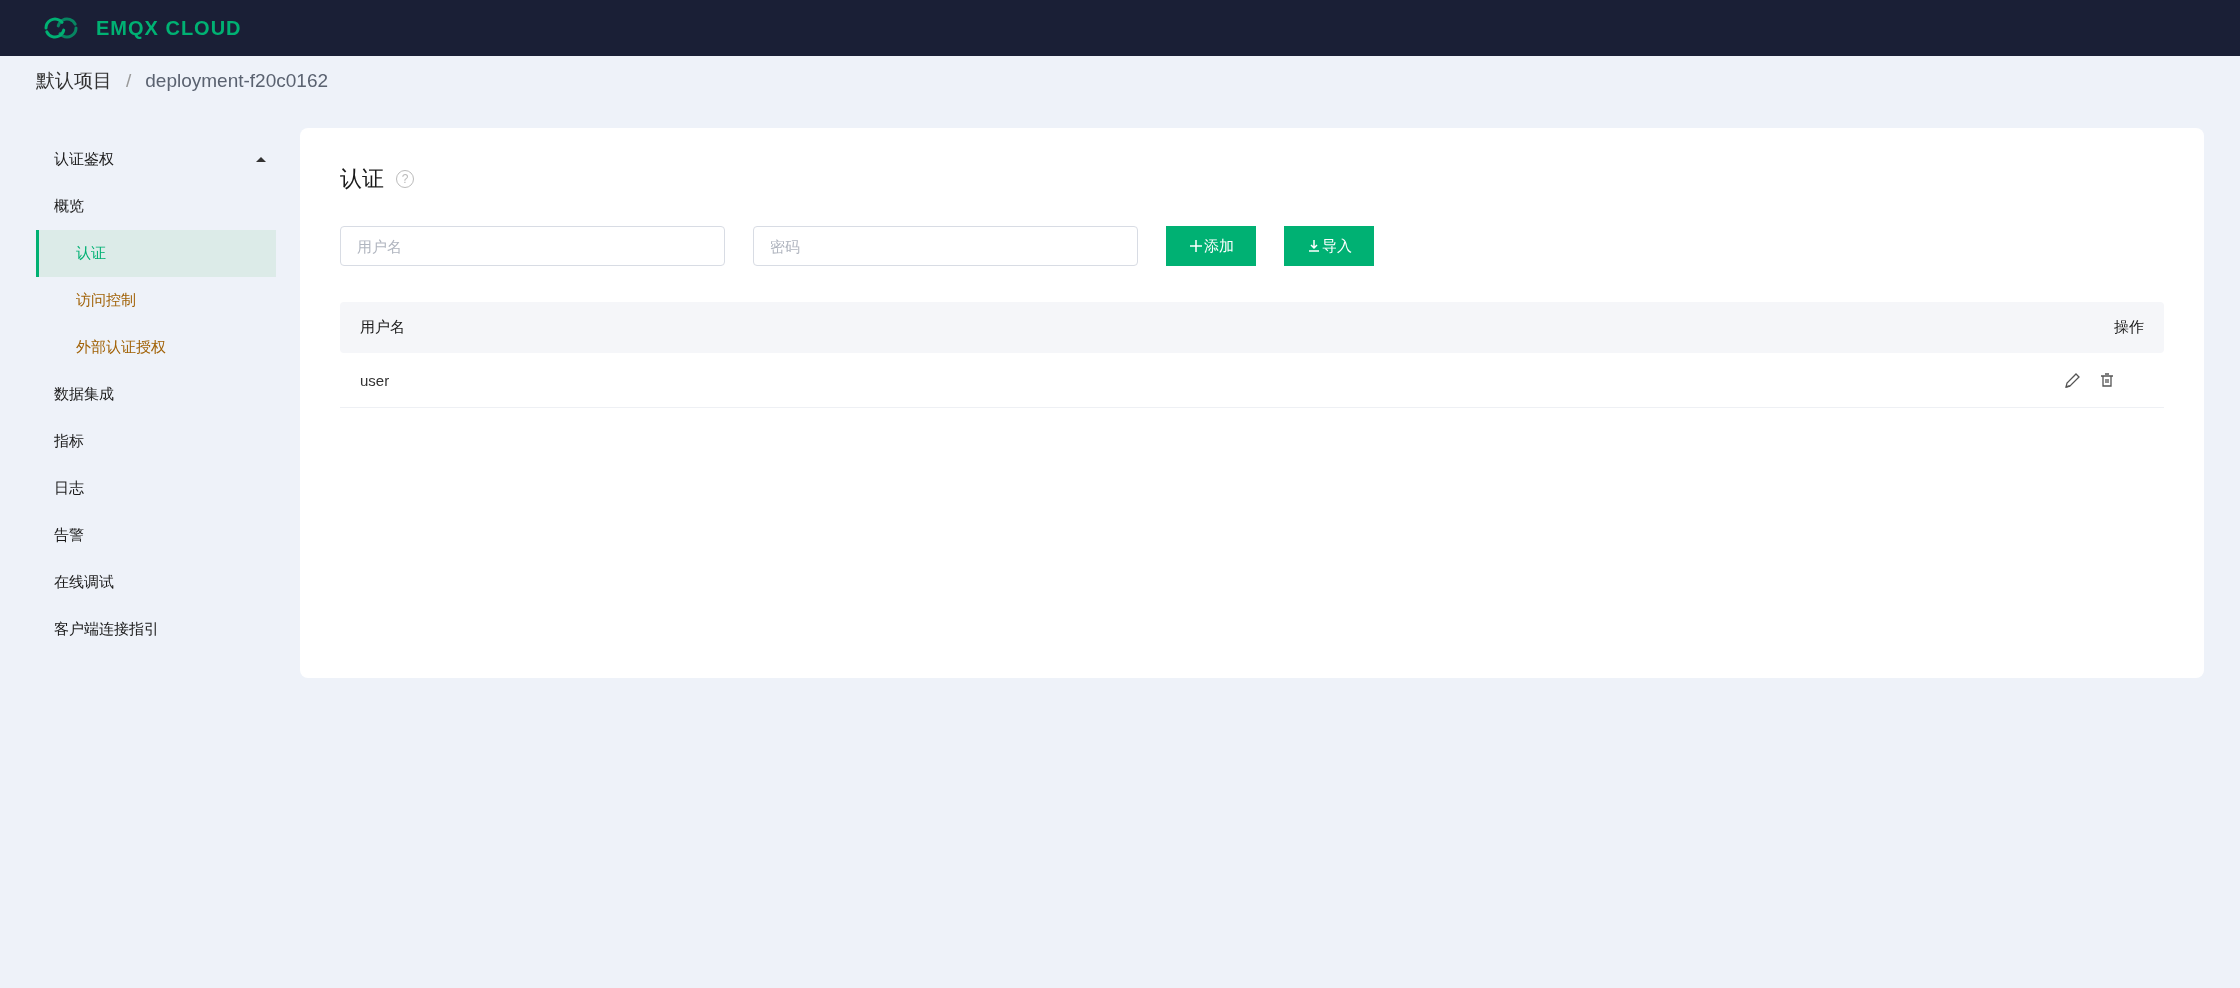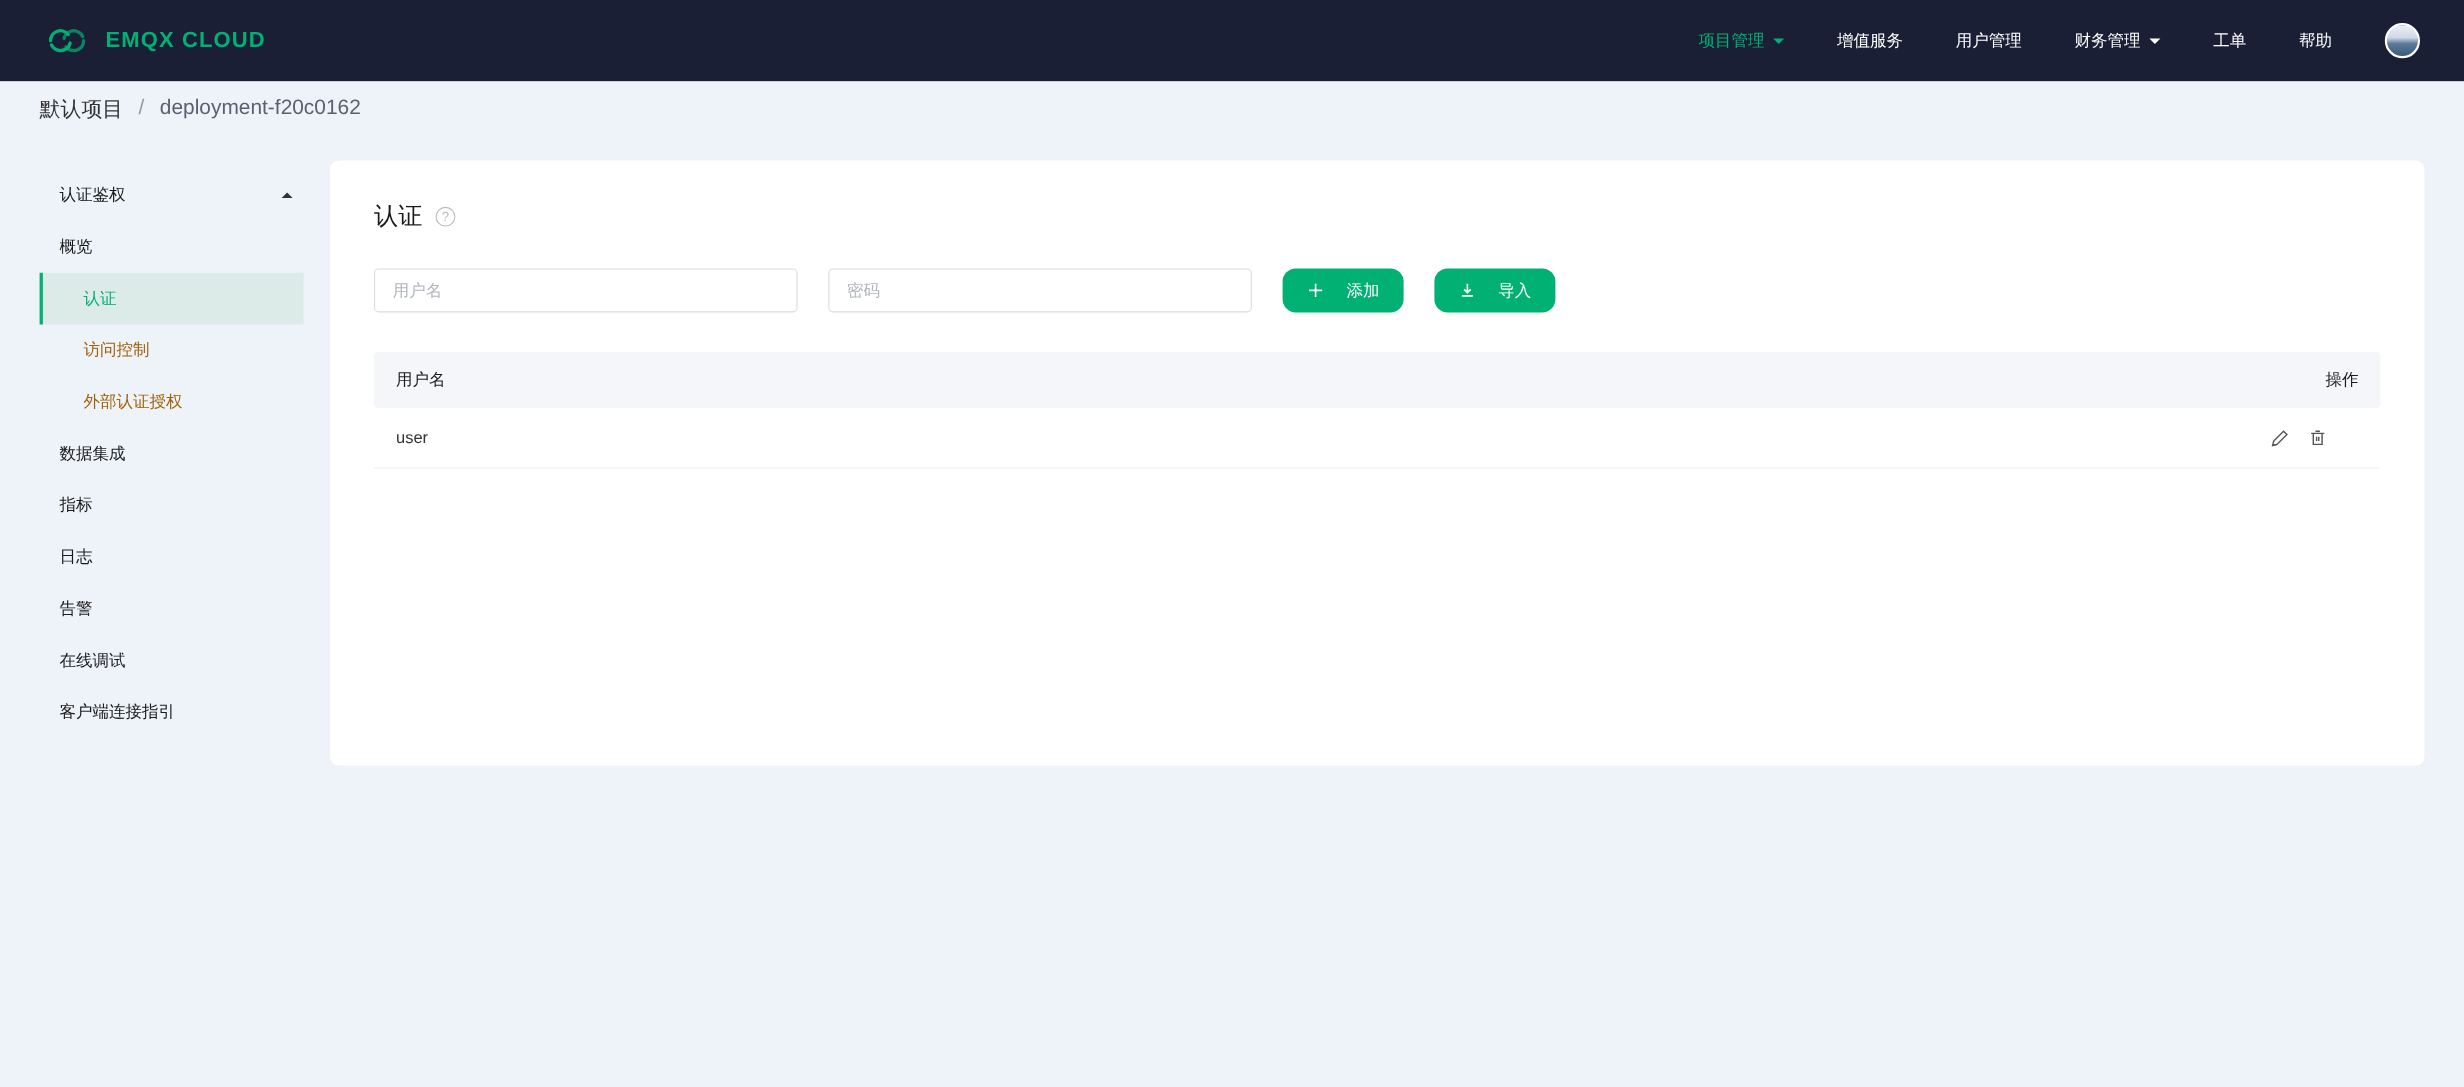--- a/index.html
+++ b/index.html
@@ -9,21 +9,21 @@
     }
     body {
       font-family: -apple-system, BlinkMacSystemFont, "Segoe UI", "PingFang SC", "Hiragino Sans GB", "Microsoft YaHei", sans-serif;
       background: #eef2f9;
       color: #1a1a1a;
     }
     
     
     .top-nav {
       background: #1a1f36;
-      height: 74px;
+      height: 56px;
       display: flex;
       align-items: center;
       justify-content: space-between;
       padding: 0 40px;
     }
     .logo-section {
       display: flex;
       align-items: center;
       gap: 12px;
     }
@@ -183,28 +183,28 @@
       color: #333;
       background: #fff;
     }
     .text-input::placeholder {
       color: #b0b5bf;
     }
     .btn {
       height: 40px;
       padding: 0 22px;
       border: none;
-      border-radius: 12px;
+      border-radius: 0;
       background: #00b173;
       color: #fff;
       font-size: 15px;
       cursor: pointer;
       display: flex;
       align-items: center;
-      gap: 20px;
+      gap: 0;
     }
     .btn svg {
       width: 16px;
       height: 16px;
     }
     
     
     .data-table {
       width: 100%;
     }
@@ -255,43 +255,20 @@
 </head>
 <body>
 
 <div class="top-nav">
   <div class="logo-section">
     <svg class="logo-icon" viewBox="0 0 44 30">
       <path d="M 6 15 A 9 9 0 1 1 6 15.01 Z" fill="none" stroke="#00b173" stroke-width="3" stroke-linecap="round" stroke-dasharray="22 8"></path>
       <path d="M 22 15 A 9 9 0 1 1 22 15.01 Z" fill="none" stroke="#00b173" stroke-width="3" stroke-linecap="round" stroke-dasharray="22 8" transform="rotate(180 29 15)" opacity="0.7"></path>
     </svg>
     <span class="logo-text">EMQX CLOUD</span>
-  </div>
-  <div class="nav-items">
-    <div class="nav-item active">
-      <span>项目管理</span>
-      <span class="dropdown-arrow"></span>
-    </div>
-    <div class="nav-item">
-      <span>增值服务</span>
-    </div>
-    <div class="nav-item">
-      <span>用户管理</span>
-    </div>
-    <div class="nav-item">
-      <span>财务管理</span>
-      <span class="dropdown-arrow"></span>
-    </div>
-    <div class="nav-item">
-      <span>工单</span>
-    </div>
-    <div class="nav-item">
-      <span>帮助</span>
-    </div>
-    <div class="avatar"></div>
   </div>
 </div>
 
 <div class="breadcrumb">
   <span>默认项目</span>
   <span class="breadcrumb-separator">/</span>
   <span class="breadcrumb-current">deployment-f20c0162</span>
 </div>
 
 <div class="main-layout">

